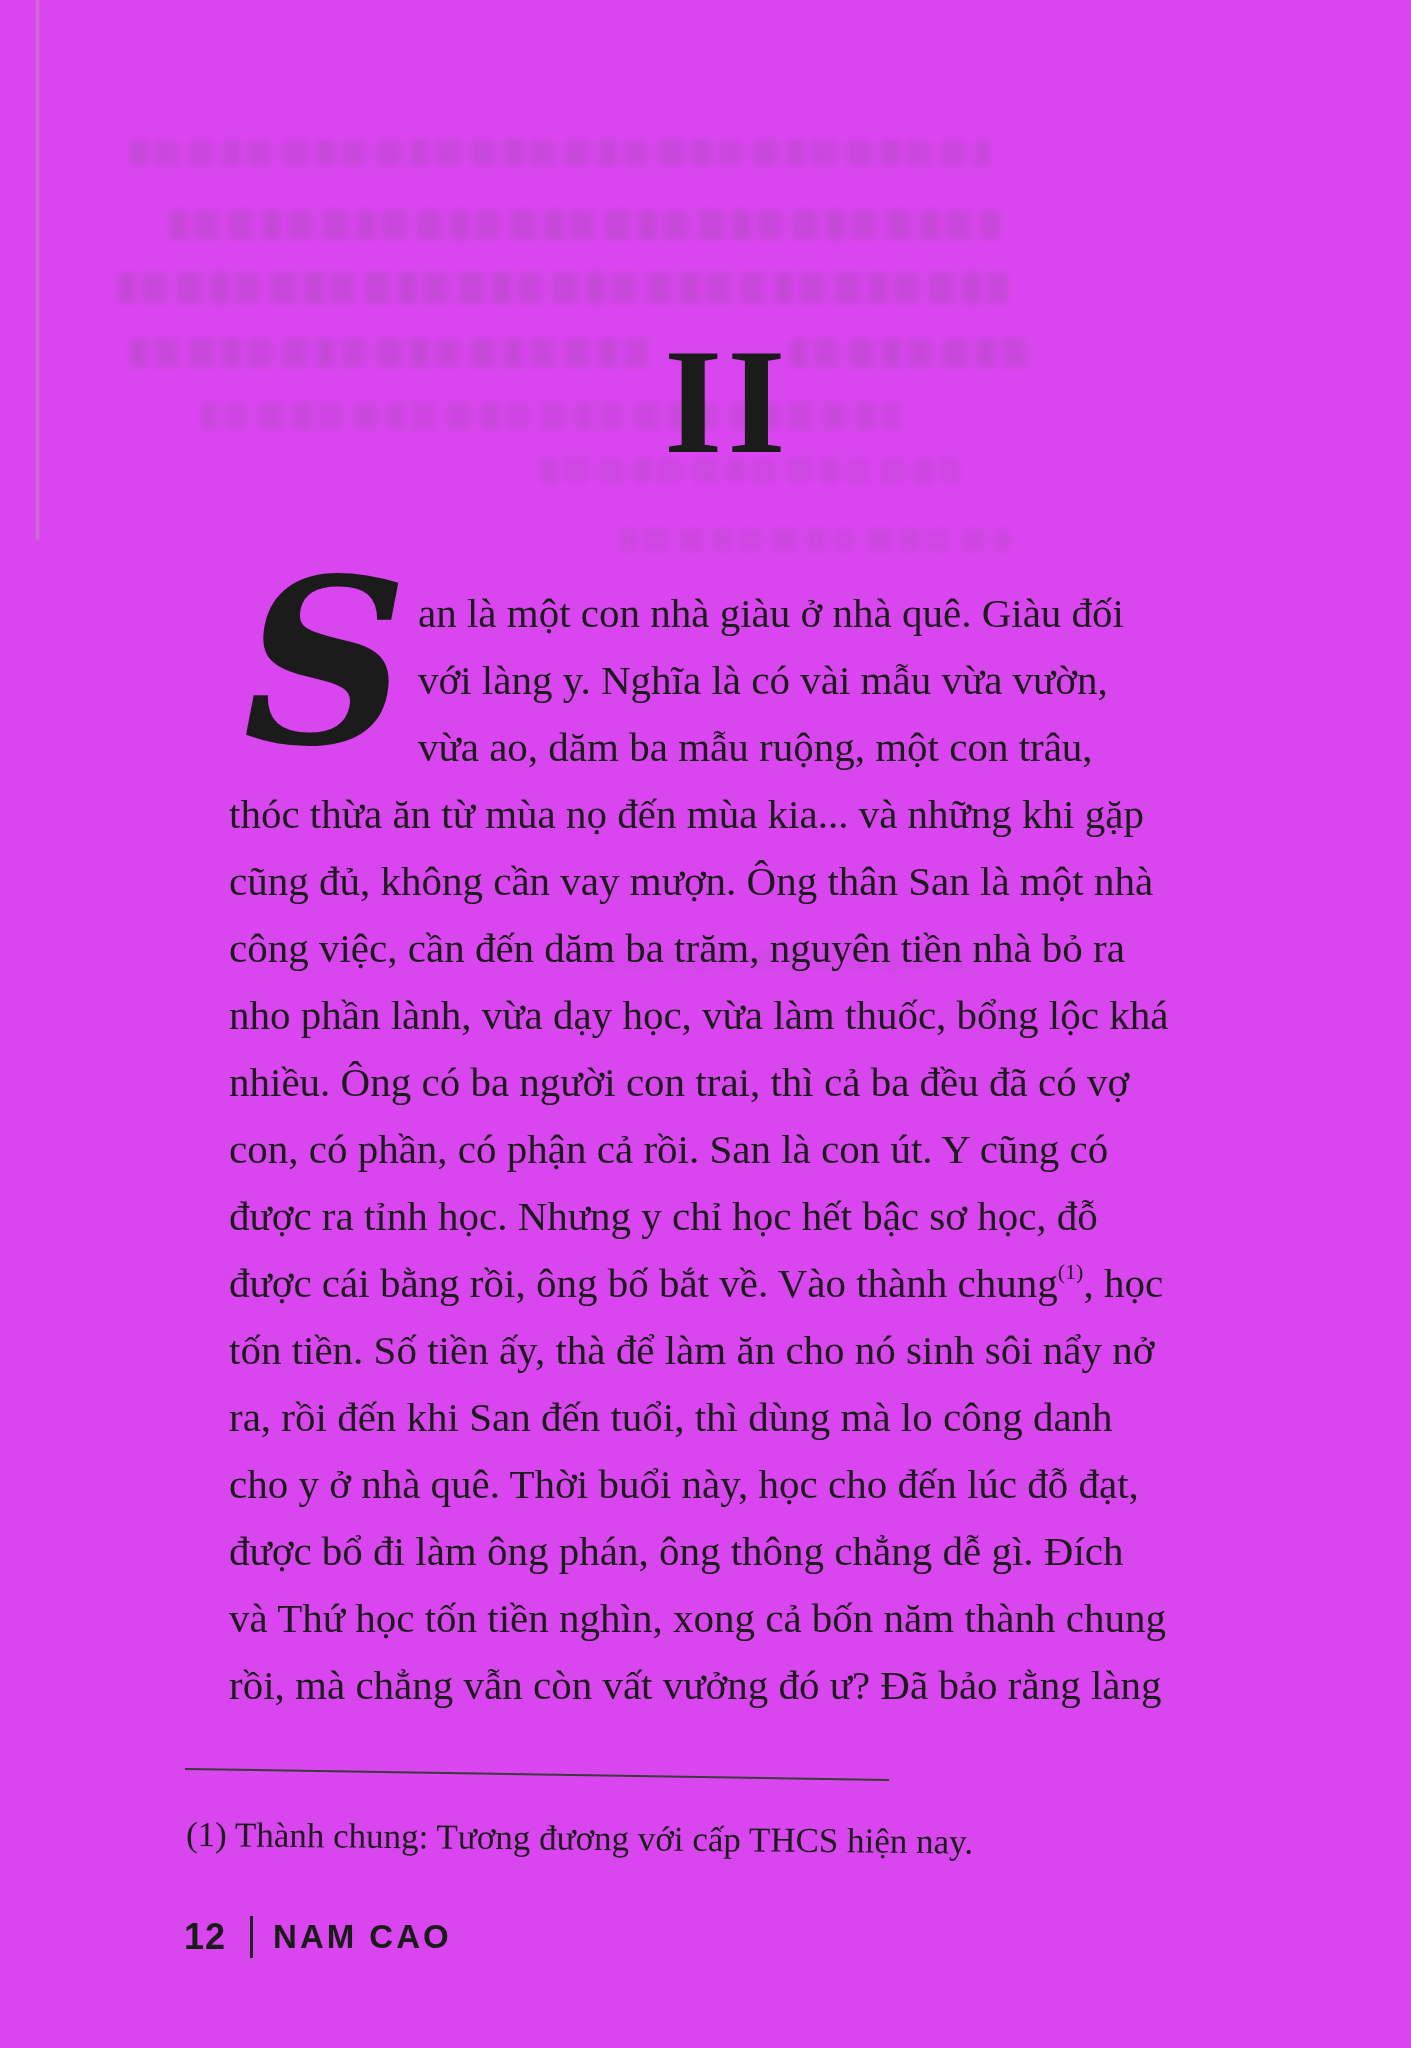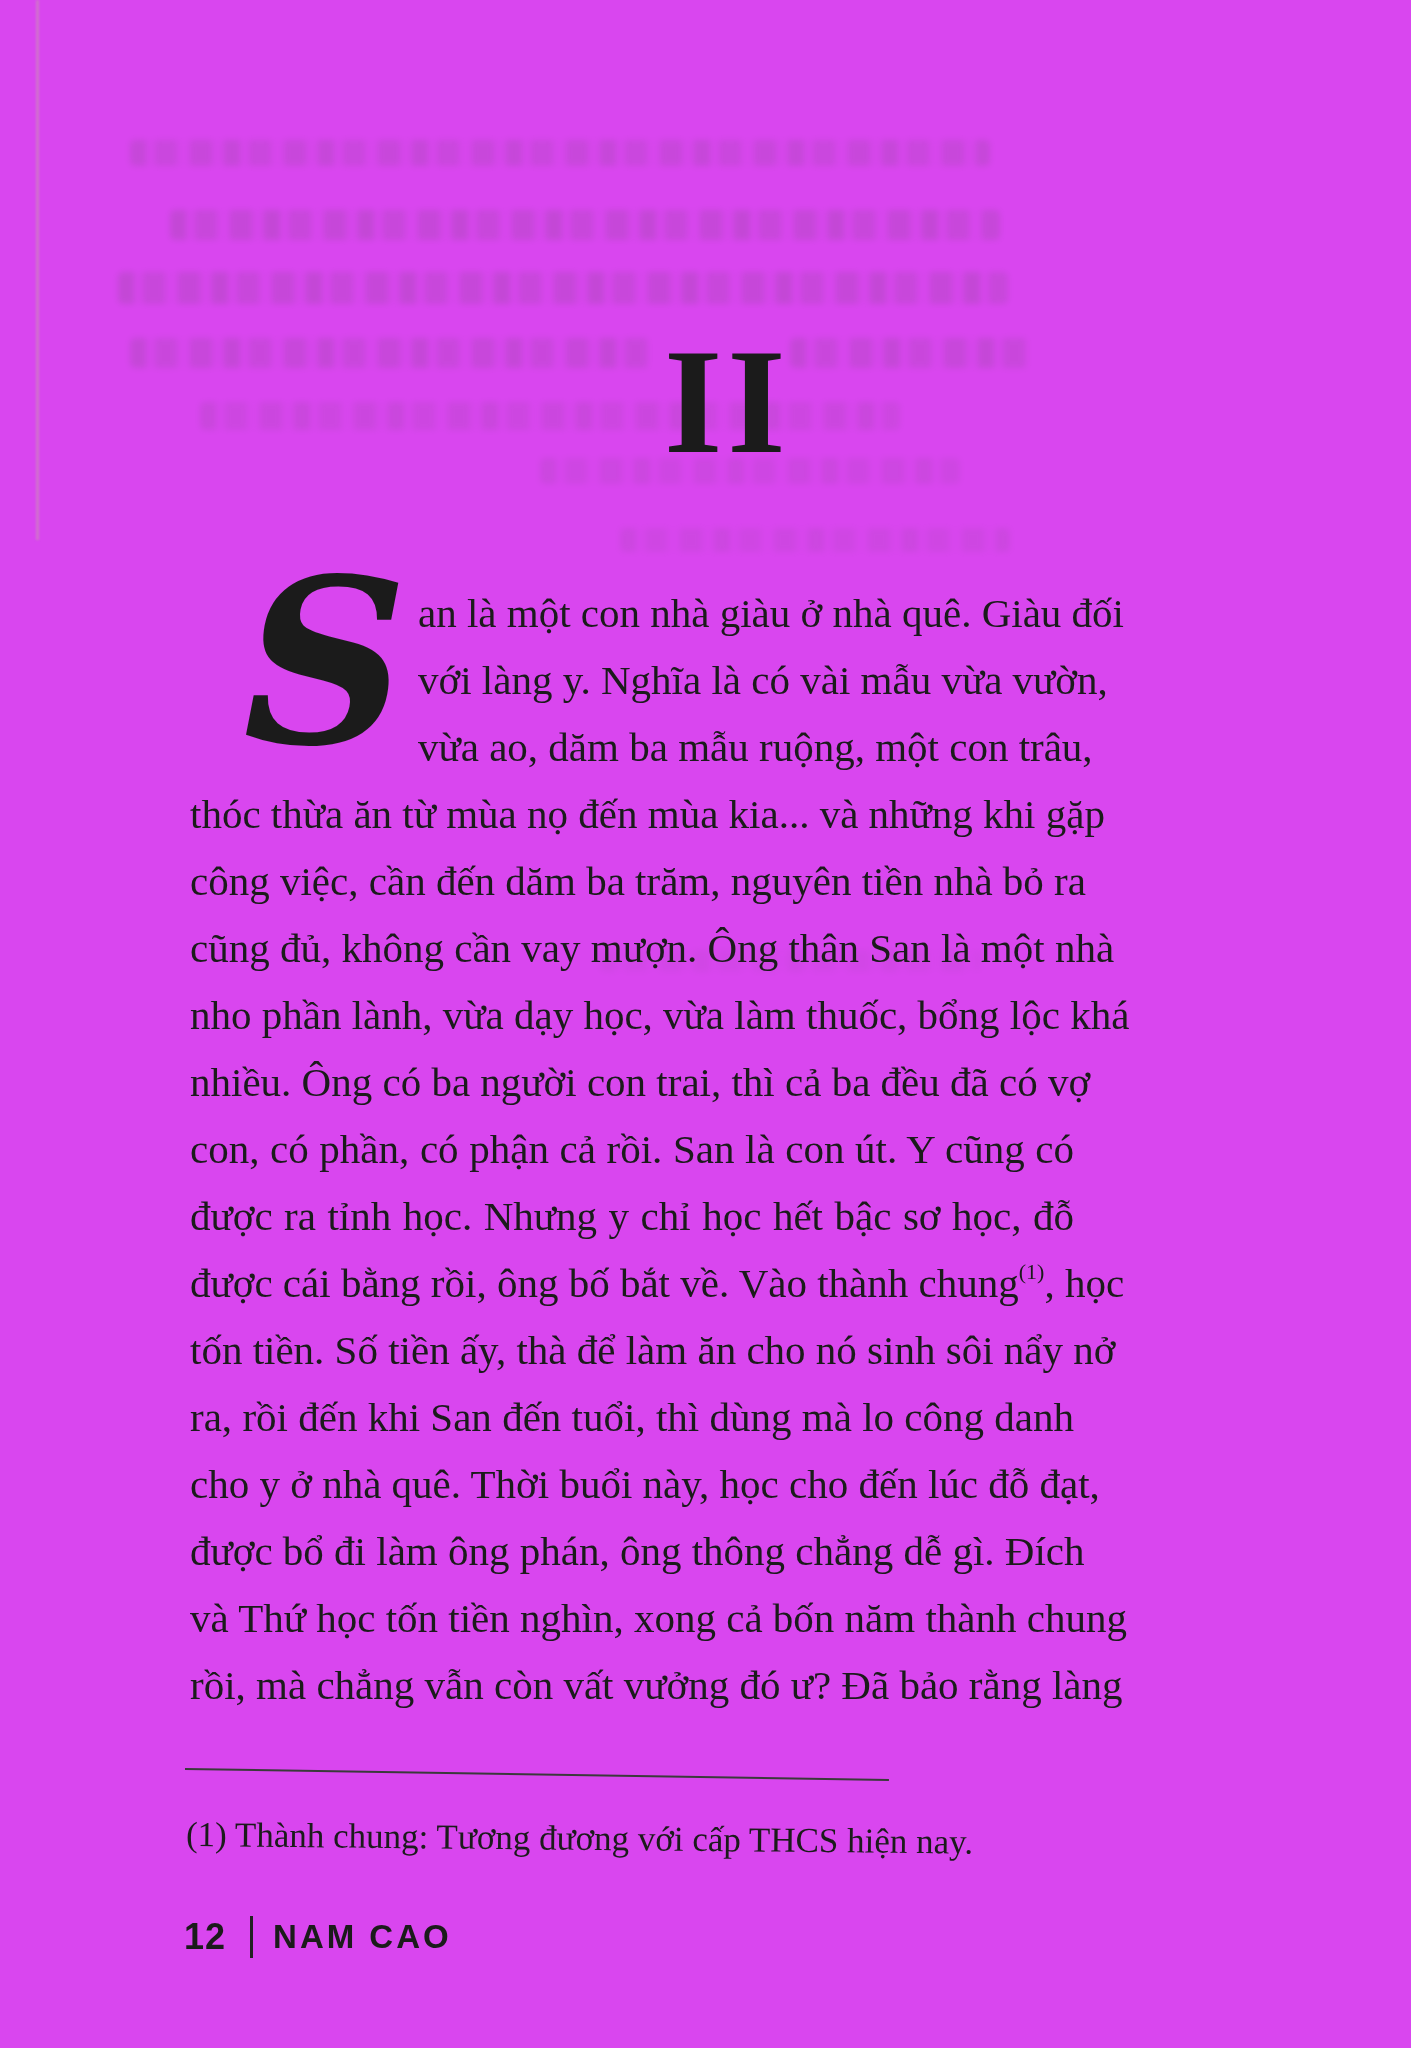--- a/index.html
+++ b/index.html
@@ -34,21 +34,21 @@
     font-family:"DejaVu Serif", serif;
     font-style:italic;font-weight:bold;
     font-size:228px;line-height:1;
   }
   .body-col{
     position:absolute;left:190px;top:580px;width:884px;
     font-size:41px;line-height:67px;
   }
   .line{
     height:67px;white-space:nowrap;
-    text-align:justify;text-align-last:justify;text-justify:inter-word;
+    text-align:justify;text-align-last:justify;text-justify:inter-word;margin-left:39px;
   }
   .line.indent{margin-left:228px;}
   .line sup{
     font-size:22px;line-height:0;vertical-align:18px;letter-spacing:0;
   }
   .footnote-rule{
     position:absolute;left:185px;top:1768px;width:704px;height:2px;
     background:#3a3a3a;
     transform:rotate(0.9deg);transform-origin:left center;
   }
@@ -84,22 +84,22 @@
 
   <div class="chapter-heading">II</div>
 
   <div class="drop-cap">S</div>
 
   <div class="body-col">
     <div class="line indent">an là một con nhà giàu ở nhà quê. Giàu đối</div>
     <div class="line indent">với làng y. Nghĩa là có vài mẫu vừa vườn,</div>
     <div class="line indent">vừa ao, dăm ba mẫu ruộng, một con trâu,</div>
     <div class="line">thóc thừa ăn từ mùa nọ đến mùa kia... và những khi gặp</div>
+    <div class="line">cũng đủ, không cần vay mượn. Ông thân San là một nhà</div>
     <div class="line">công việc, cần đến dăm ba trăm, nguyên tiền nhà bỏ ra</div>
-    <div class="line">cũng đủ, không cần vay mượn. Ông thân San là một nhà</div>
     <div class="line">nho phần lành, vừa dạy học, vừa làm thuốc, bổng lộc khá</div>
     <div class="line">nhiều. Ông có ba người con trai, thì cả ba đều đã có vợ</div>
     <div class="line">con, có phần, có phận cả rồi. San là con út. Y cũng có</div>
     <div class="line">được ra tỉnh học. Nhưng y chỉ học hết bậc sơ học, đỗ</div>
     <div class="line">
       <span>được cái bằng rồi, ông bố bắt về. Vào thành chung</span><sup>(1)</sup><span>, học</span>
     </div>
     <div class="line">tốn tiền. Số tiền ấy, thà để làm ăn cho nó sinh sôi nẩy nở</div>
     <div class="line">ra, rồi đến khi San đến tuổi, thì dùng mà lo công danh</div>
     <div class="line">cho y ở nhà quê. Thời buổi này, học cho đến lúc đỗ đạt,</div>

